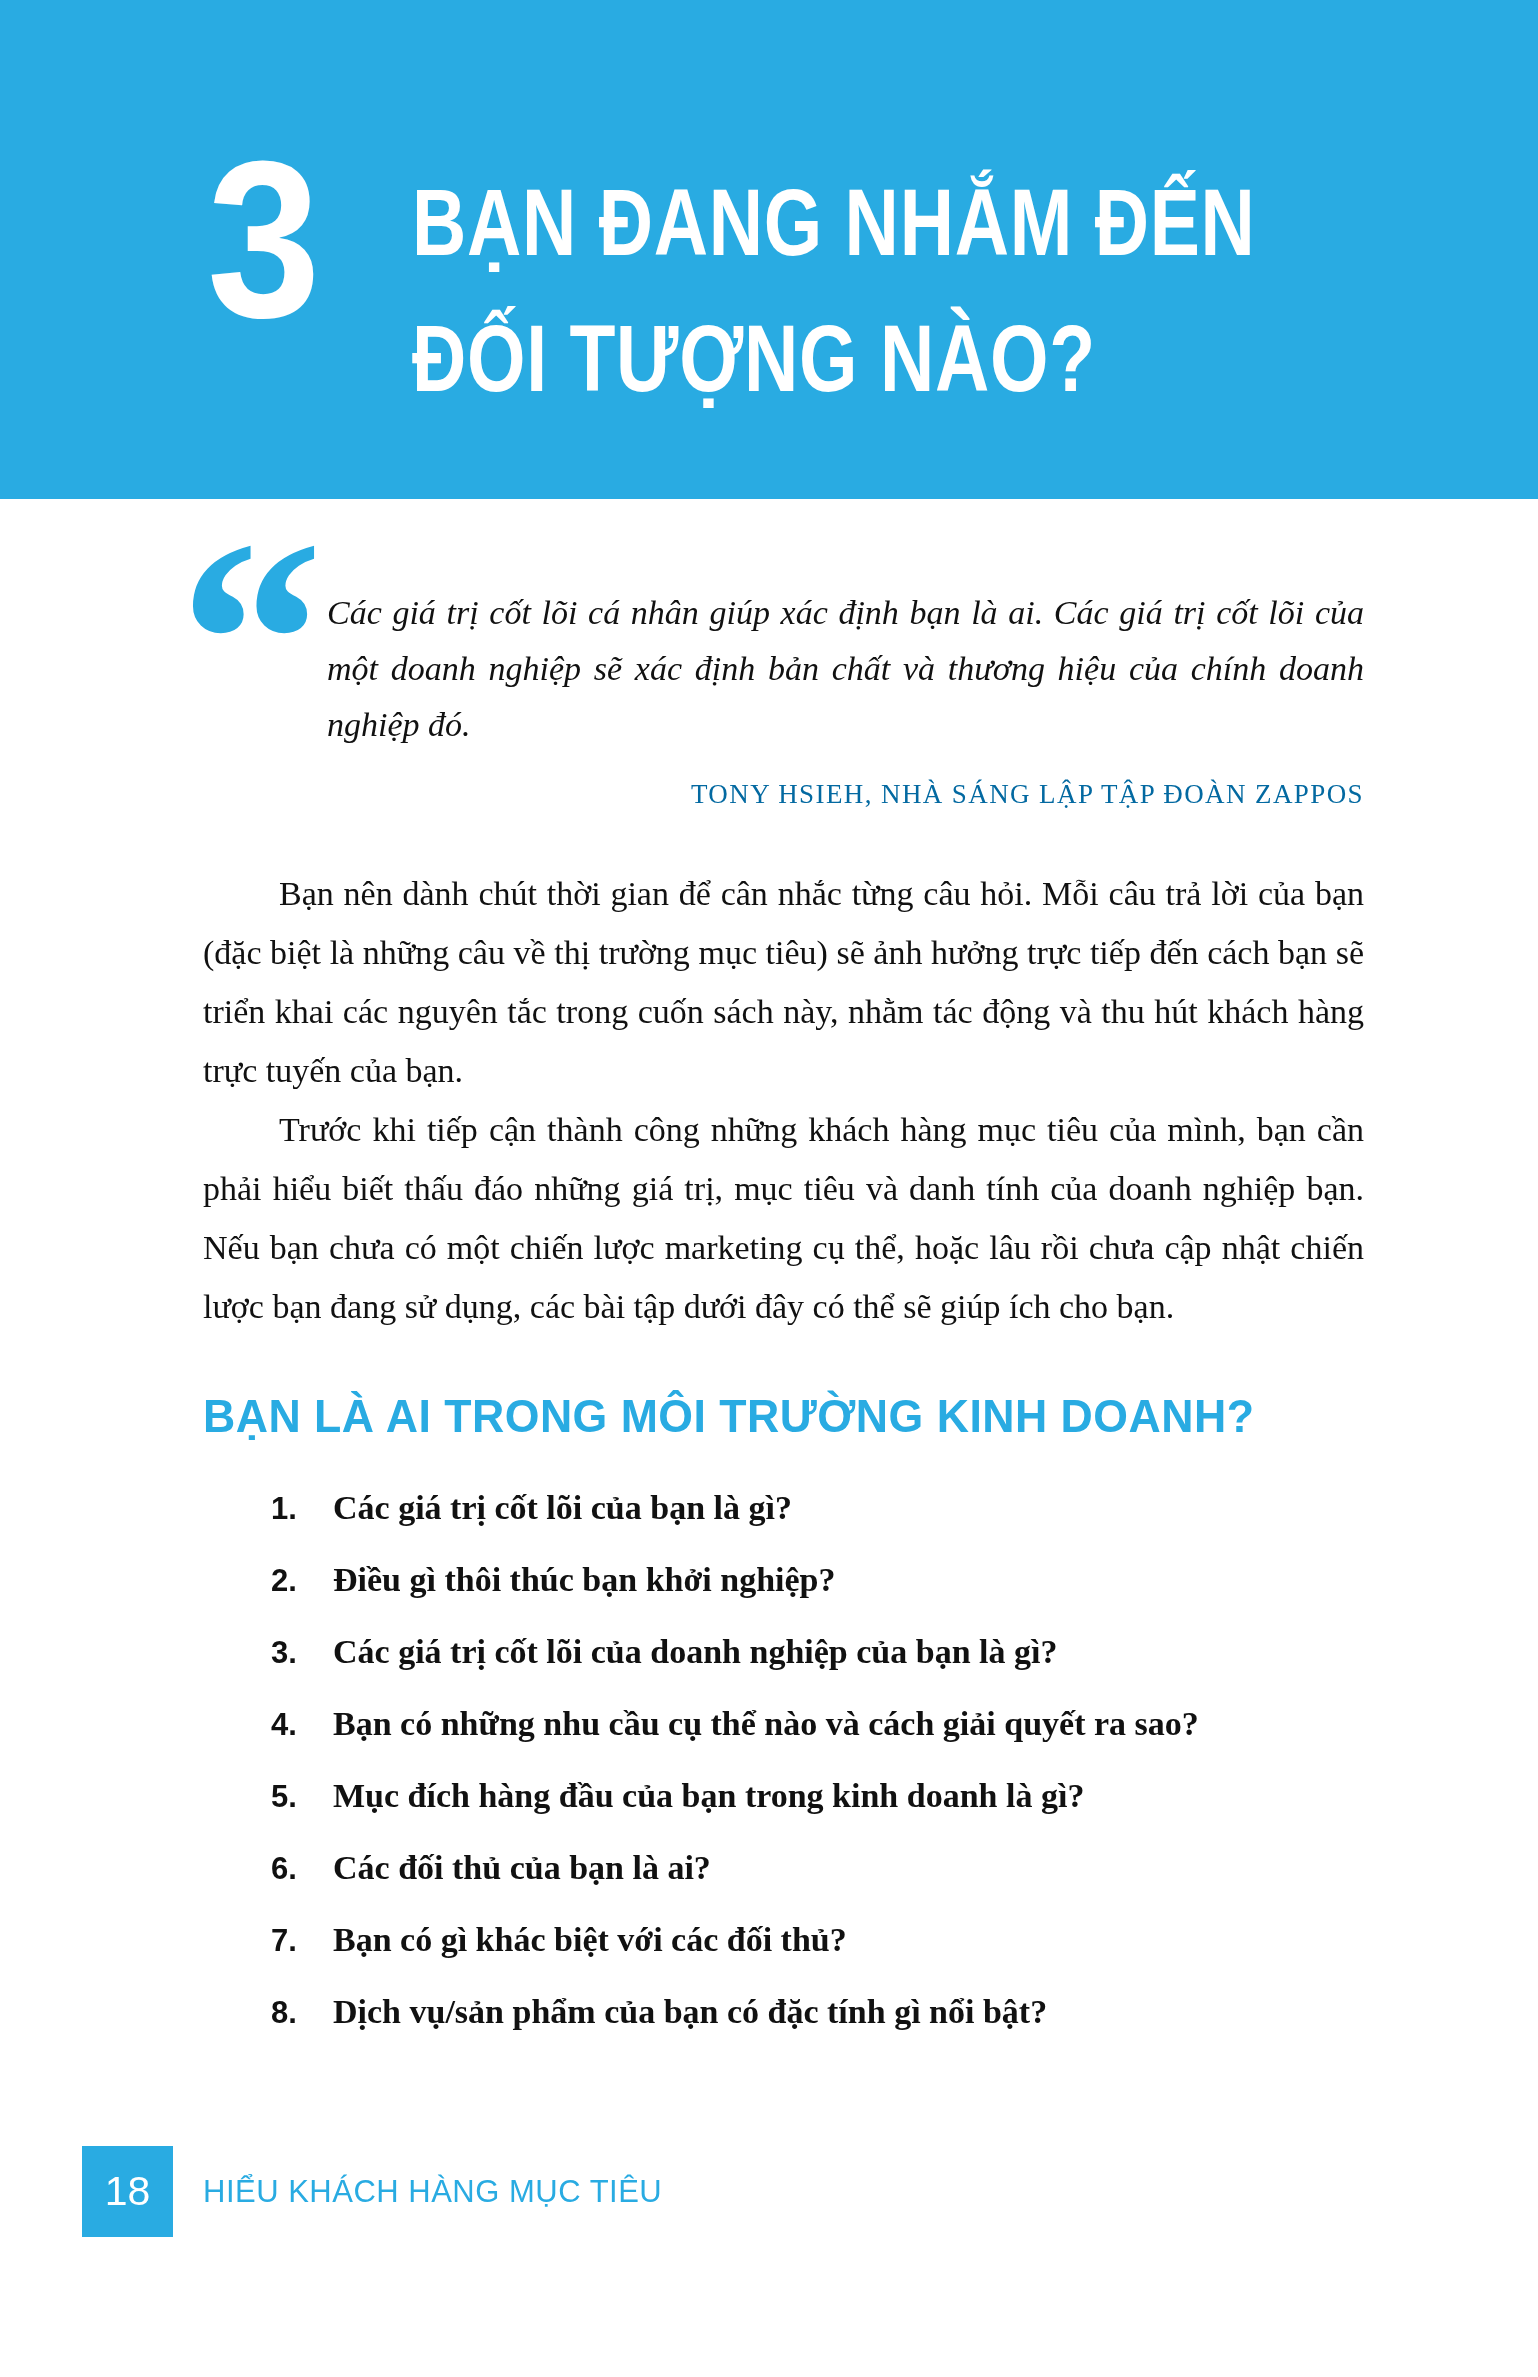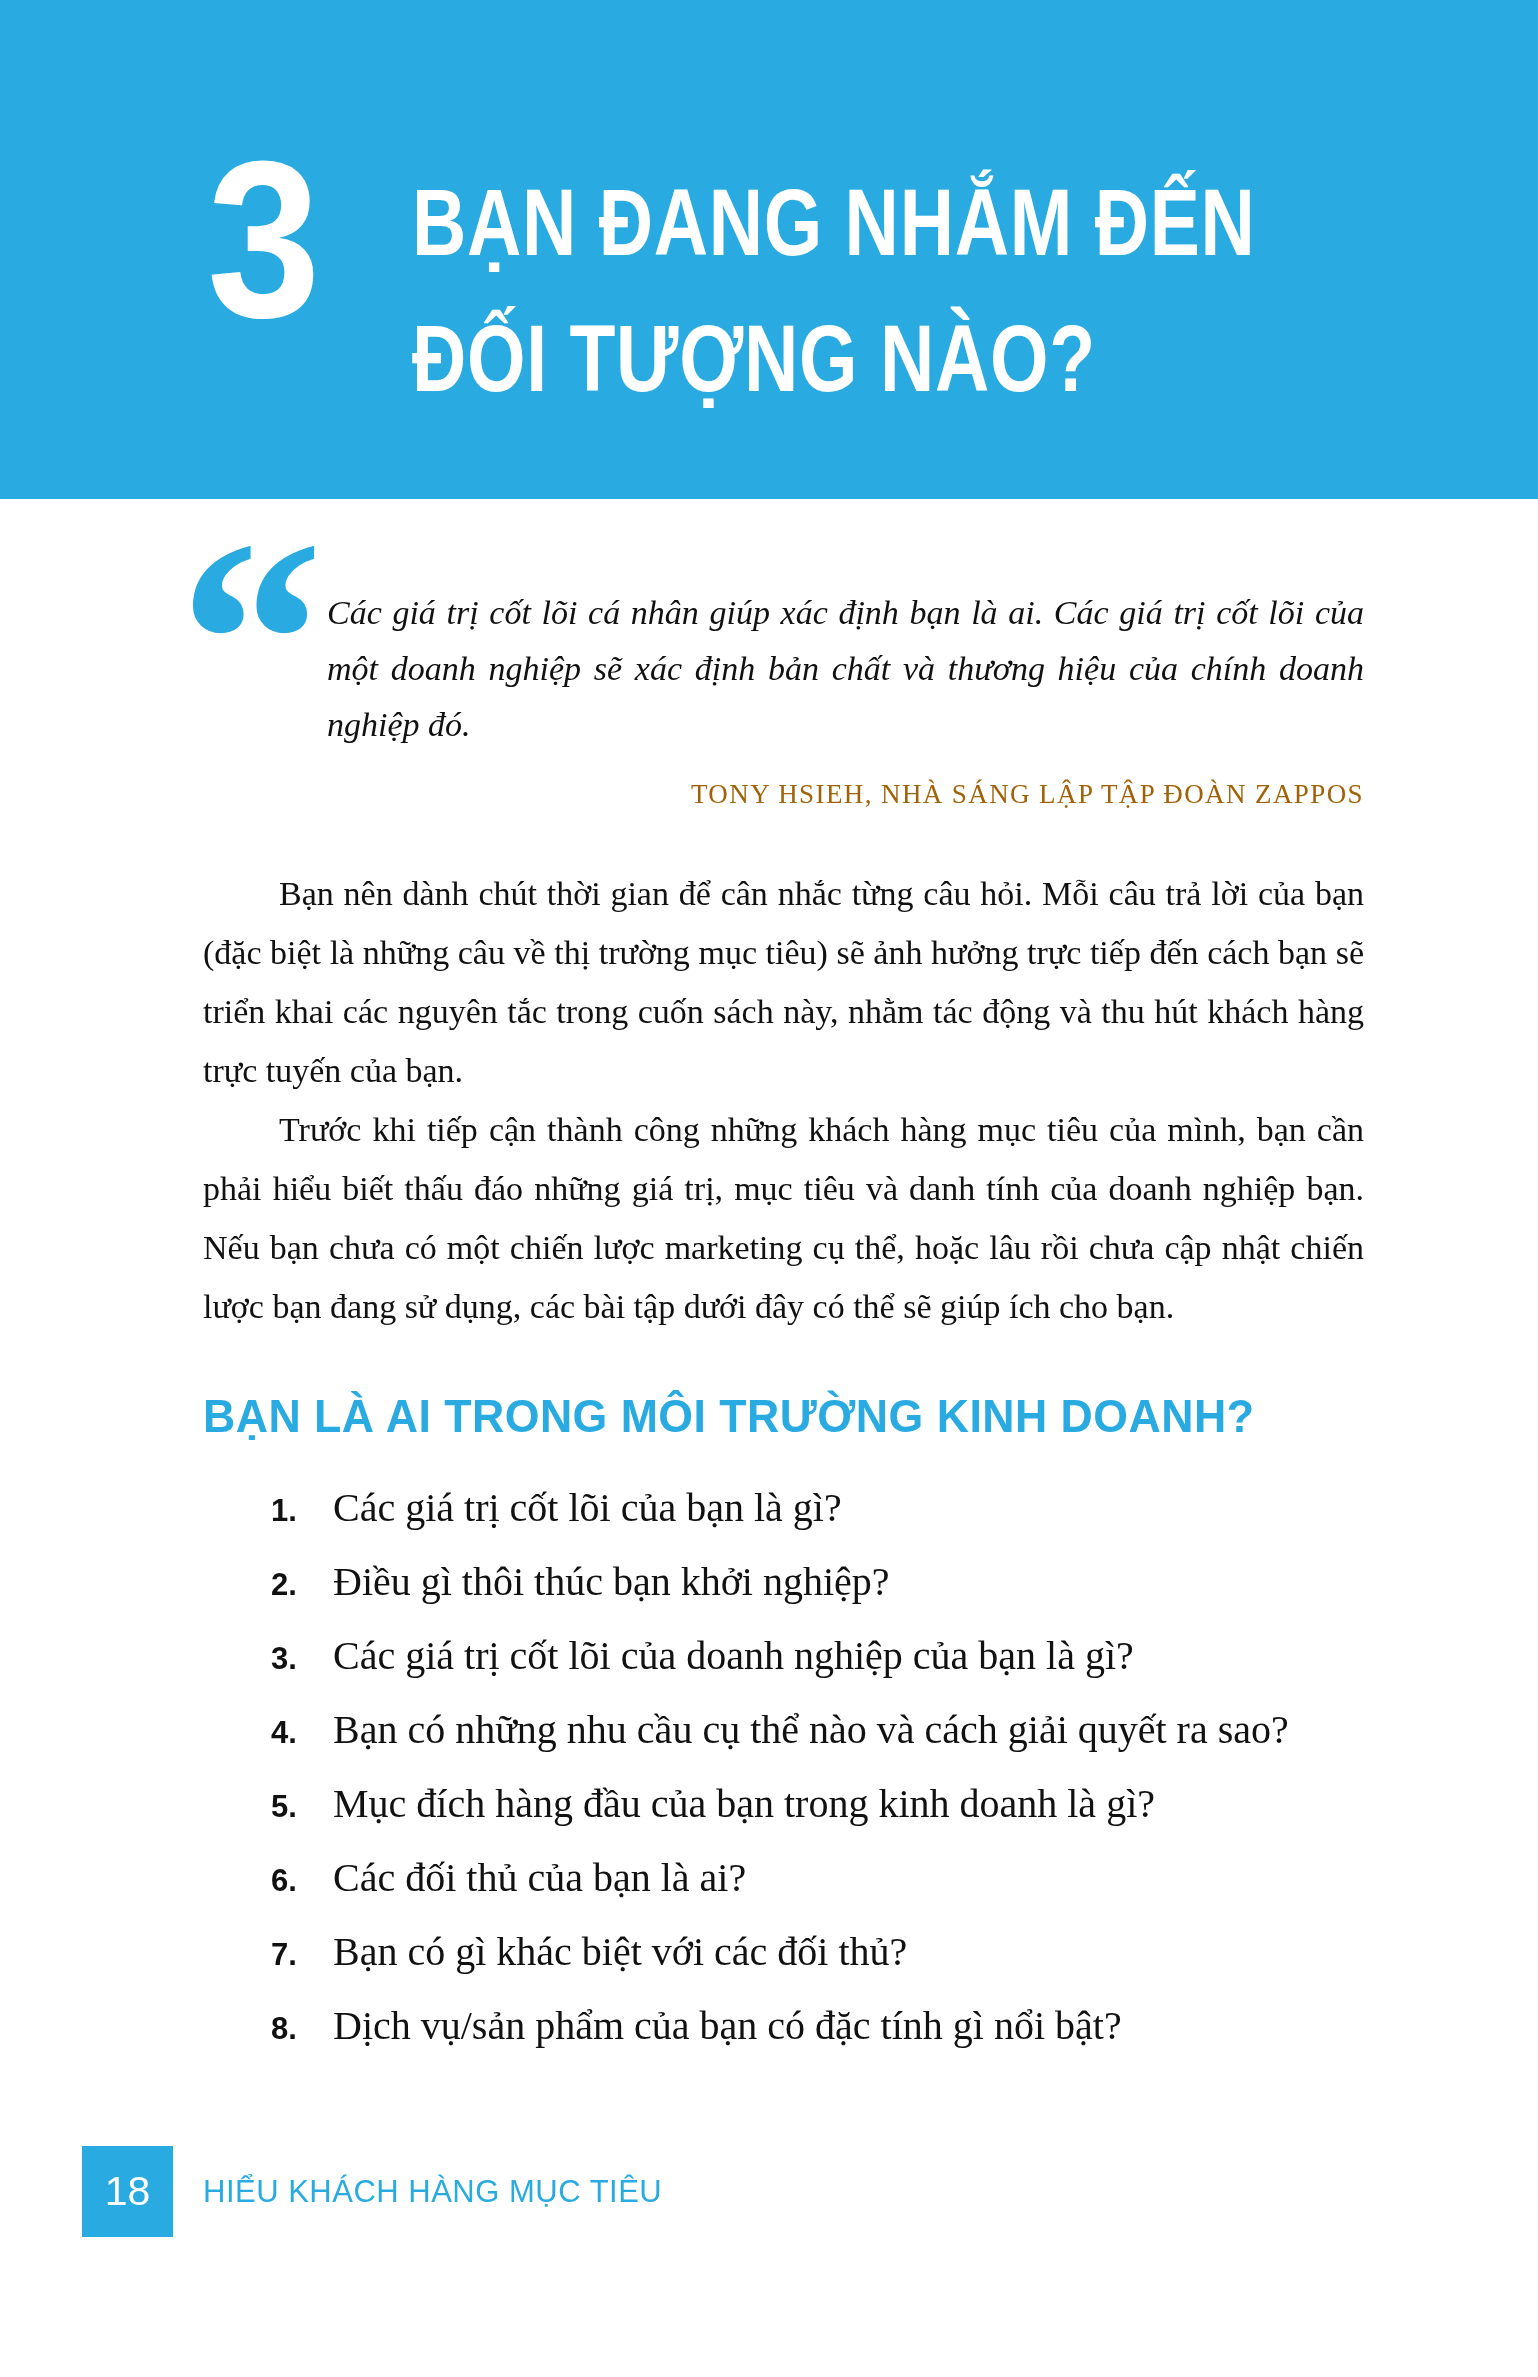--- a/index.html
+++ b/index.html
@@ -75,21 +75,21 @@
     font-style: italic;
     font-size: 34px;
     line-height: 1.65;
     text-align: justify;
   }
   .quote-attribution {
     margin-top: 26px;
     text-align: right;
     font-size: 27px;
     letter-spacing: 1.4px;
-    color: #a16207;
+    color: #0369a1;
   }
 
   .body-text { margin-top: 54px; }
   .body-paragraph {
     font-size: 34px;
     line-height: 59px;
     text-align: justify;
     text-indent: 76px;
   }
 
@@ -114,21 +114,22 @@
     margin-bottom: 24px;
   }
   .question-number {
     width: 62px;
     flex: 0 0 62px;
     font-family: "Liberation Sans", "DejaVu Sans", sans-serif;
     font-weight: bold;
     font-size: 31px;
   }
   .question-text {
-    font-size: 40px;
+    font-size: 34px;
+    font-weight: bold;
   }
 
   
   .page-footer {
     position: absolute;
     left: 0; top: 2146px;
     width: 100%;
     height: 91px;
     padding-left: 18px;
   }

